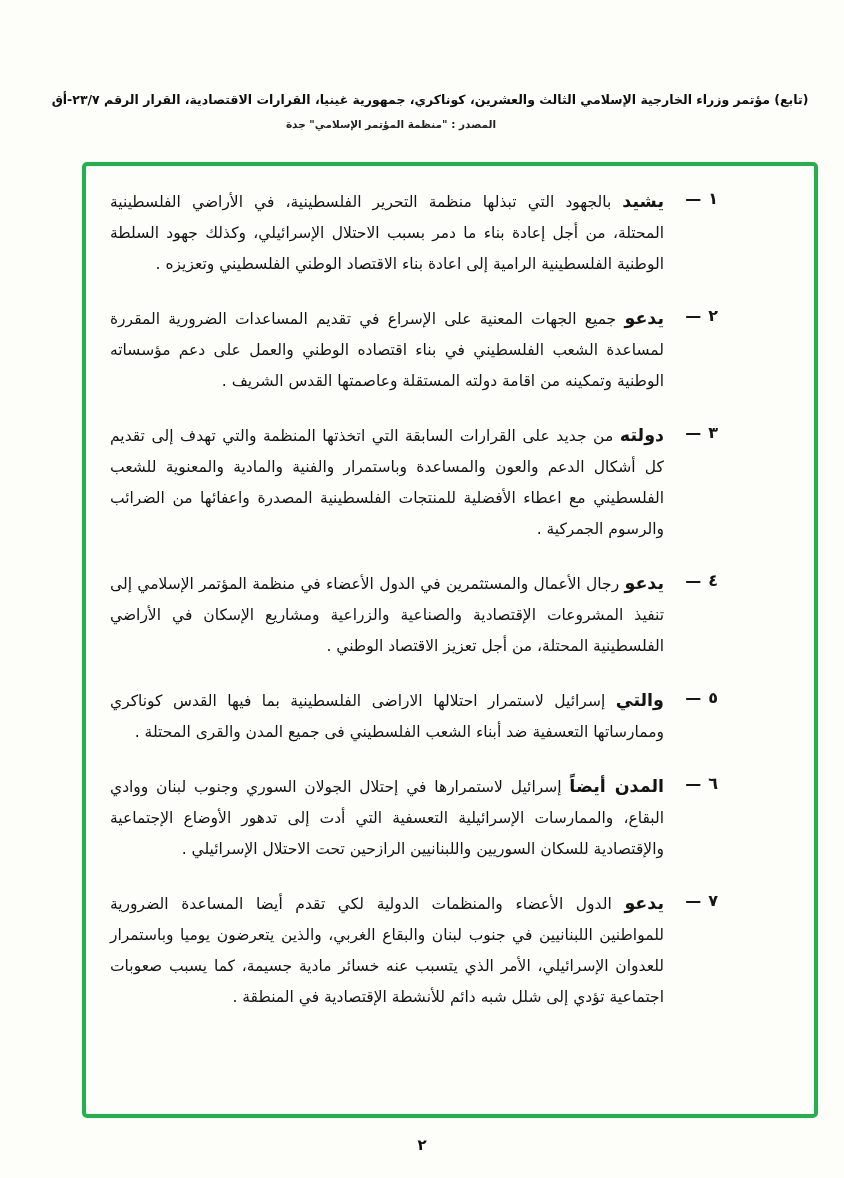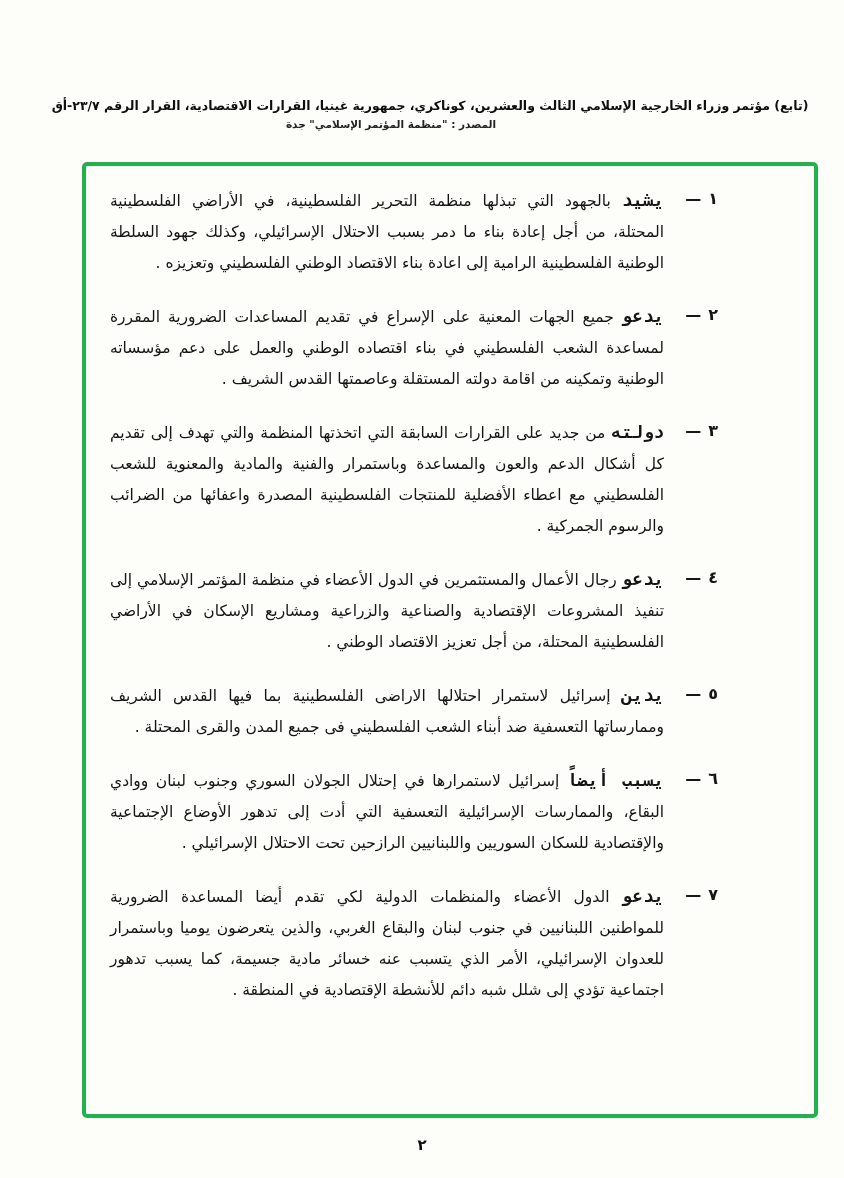--- a/index.html
+++ b/index.html
@@ -8,21 +8,21 @@
     width: 844px;
     height: 1178px;
     margin: 0 auto;
     background: #fdfdfa;
     font-family: "DejaVu Sans", sans-serif;
     color: #161616;
     overflow: hidden;
   }
   .header-line {
     position: absolute;
-    top: 98px;
+    top: 92px;
     left: 0;
     right: 0;
     text-align: center;
     direction: rtl;
     unicode-bidi: plaintext;
     font-size: 12.5px;
     font-weight: bold;
     white-space: nowrap;
     color: #0e0e0e;
     margin-left: 16px;
@@ -70,21 +70,20 @@
     flex: 1 1 auto;
     direction: rtl;
     text-align: justify;
     font-size: 15.5px;
     line-height: 31px;
     color: #141414;
   }
   .lead {
     font-weight: bold;
     font-size: 17.5px;
-    font-family: Liberation Mono, monospace;
   }
   .page-number {
     position: absolute;
     top: 1136px;
     left: 0;
     right: 0;
     text-align: center;
     font-size: 15px;
     font-weight: bold;
     color: #0e0e0e;
@@ -116,30 +115,30 @@
       <p><span class="lead">دولته</span> <span>من جديد على القرارات السابقة التي اتخذتها المنظمة والتي تهدف إلى تقديم كل أشكال الدعم والعون والمساعدة وباستمرار والفنية والمادية والمعنوية للشعب الفلسطيني مع اعطاء الأفضلية للمنتجات الفلسطينية المصدرة واعفائها من الضرائب والرسوم الجمركية .</span></p>
     </div>
 
     <div class="item">
       <div class="marker"><span class="num">٤</span><span class="dash">—</span></div>
       <p><span class="lead">يدعو</span> <span>رجال الأعمال والمستثمرين في الدول الأعضاء في منظمة المؤتمر الإسلامي إلى تنفيذ المشروعات الإقتصادية والصناعية والزراعية ومشاريع الإسكان في الأراضي الفلسطينية المحتلة، من أجل تعزيز الاقتصاد الوطني .</span></p>
     </div>
 
     <div class="item">
       <div class="marker"><span class="num">٥</span><span class="dash">—</span></div>
-      <p><span class="lead">يدين</span> <span>إسرائيل لاستمرار احتلالها الاراضى الفلسطينية بما فيها القدس الشريف وممارساتها التعسفية ضد أبناء الشعب الفلسطيني فى جميع المدن والقرى المحتلة .</span></p>
+      <p><span class="lead">والتي</span> <span>إسرائيل لاستمرار احتلالها الاراضى الفلسطينية بما فيها القدس كوناكري وممارساتها التعسفية ضد أبناء الشعب الفلسطيني فى جميع المدن والقرى المحتلة .</span></p>
     </div>
 
     <div class="item">
       <div class="marker"><span class="num">٦</span><span class="dash">—</span></div>
-      <p><span class="lead">يسبب أيضاً</span> <span>إسرائيل لاستمرارها في إحتلال الجولان السوري وجنوب لبنان ووادي البقاع، والممارسات الإسرائيلية التعسفية التي أدت إلى تدهور الأوضاع الإجتماعية والإقتصادية للسكان السوريين واللبنانيين الرازحين تحت الاحتلال الإسرائيلي .</span></p>
+      <p><span class="lead">المدن أيضاً</span> <span>إسرائيل لاستمرارها في إحتلال الجولان السوري وجنوب لبنان ووادي البقاع، والممارسات الإسرائيلية التعسفية التي أدت إلى تدهور الأوضاع الإجتماعية والإقتصادية للسكان السوريين واللبنانيين الرازحين تحت الاحتلال الإسرائيلي .</span></p>
     </div>
 
     <div class="item">
       <div class="marker"><span class="num">٧</span><span class="dash">—</span></div>
-      <p><span class="lead">يدعو</span> <span>الدول الأعضاء والمنظمات الدولية لكي تقدم أيضا المساعدة الضرورية للمواطنين اللبنانيين في جنوب لبنان والبقاع الغربي، والذين يتعرضون يوميا وباستمرار للعدوان الإسرائيلي، الأمر الذي يتسبب عنه خسائر مادية جسيمة، كما يسبب تدهور اجتماعية تؤدي إلى شلل شبه دائم للأنشطة الإقتصادية في المنطقة .</span></p>
+      <p><span class="lead">يدعو</span> <span>الدول الأعضاء والمنظمات الدولية لكي تقدم أيضا المساعدة الضرورية للمواطنين اللبنانيين في جنوب لبنان والبقاع الغربي، والذين يتعرضون يوميا وباستمرار للعدوان الإسرائيلي، الأمر الذي يتسبب عنه خسائر مادية جسيمة، كما يسبب صعوبات اجتماعية تؤدي إلى شلل شبه دائم للأنشطة الإقتصادية في المنطقة .</span></p>
     </div>
 
   </div>
 
   <div class="page-number">٢</div>
 
 </div>
 
 </body></html>

